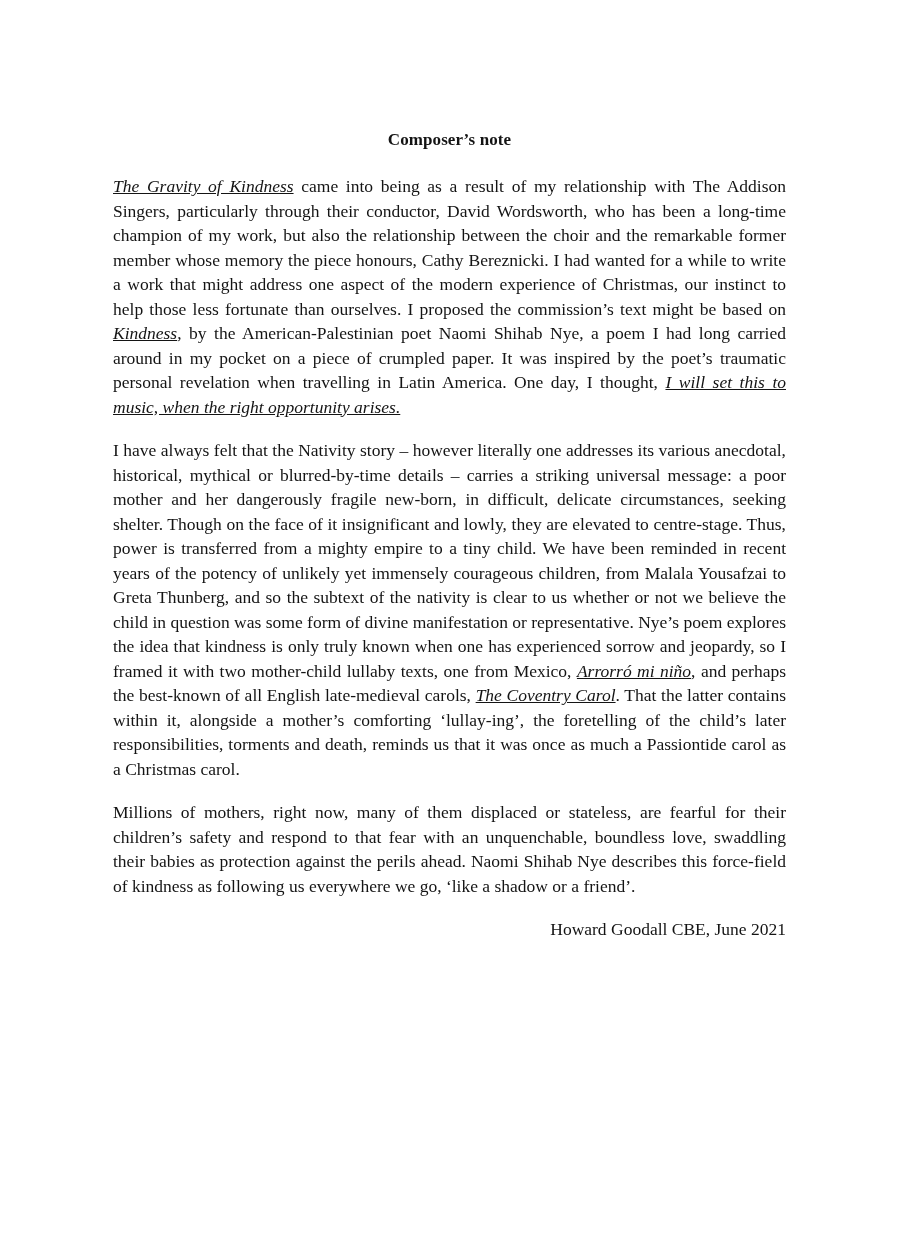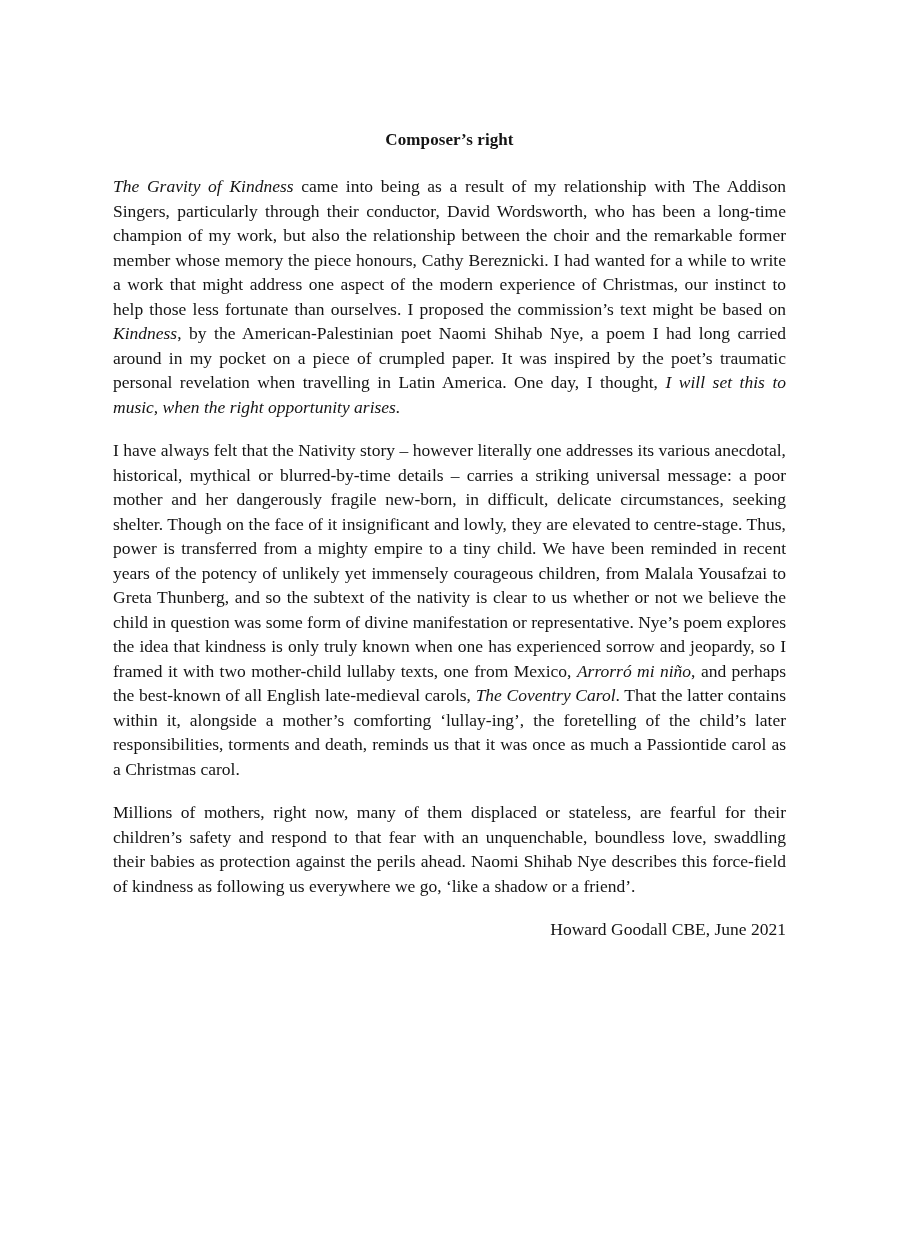--- a/index.html
+++ b/index.html
@@ -31,35 +31,36 @@
   }
   .para {
     font-size: 17.5px;
     line-height: 24.5px;
     text-align: justify;
     text-justify: inter-word;
     margin: 0 0 19px 0;
   }
   .it {
     font-style: italic;
+    text-decoration: underline;
   }
   .signature {
     font-size: 17.5px;
     line-height: 24.5px;
     text-align: right;
     margin: 0;
   }
 </style>
 </head>
 <body>
 
 <div class="page">
   <div class="content">
 
-    <h1 class="title">Composer’s right</h1>
+    <h1 class="title">Composer’s note</h1>
 
     <p class="para"><span class="it">The Gravity of Kindness</span><span> came into being as a result of my relationship with The Addison Singers, particularly through their conductor, David Wordsworth, who has been a long-time champion of my work, but also the relationship between the choir and the remarkable former member whose memory the piece honours, Cathy Bereznicki. I had wanted for a while to write a work that might address one aspect of the modern experience of Christmas, our instinct to help those less fortunate than ourselves. I proposed the commission’s text might be based on </span><span class="it">Kindness</span><span>, by the American-Palestinian poet Naomi Shihab Nye, a poem I had long carried around in my pocket on a piece of crumpled paper. It was inspired by the poet’s traumatic personal revelation when travelling in Latin America. One day, I thought, </span><span class="it">I will set this to music, when the right opportunity arises.</span></p>
 
     <p class="para"><span>I have always felt that the Nativity story – however literally one addresses its various anecdotal, historical, mythical or blurred-by-time details – carries a striking universal message: a poor mother and her dangerously fragile new-born, in difficult, delicate circumstances, seeking shelter. Though on the face of it insignificant and lowly, they are elevated to centre-stage. Thus, power is transferred from a mighty empire to a tiny child. We have been reminded in recent years of the potency of unlikely yet immensely courageous children, from Malala Yousafzai to Greta Thunberg, and so the subtext of the nativity is clear to us whether or not we believe the child in question was some form of divine manifestation or representative. Nye’s poem explores the idea that kindness is only truly known when one has experienced sorrow and jeopardy, so I framed it with two mother-child lullaby texts, one from Mexico, </span><span class="it">Arrorró mi niño</span><span>, and perhaps the best-known of all English late-medieval carols, </span><span class="it">The Coventry Carol</span><span>. That the latter contains within it, alongside a mother’s comforting ‘lullay-ing’, the foretelling of the child’s later responsibilities, torments and death, reminds us that it was once as much a Passiontide carol as a Christmas carol.</span></p>
 
     <p class="para"><span>Millions of mothers, right now, many of them displaced or stateless, are fearful for their children’s safety and respond to that fear with an unquenchable, boundless love, swaddling their babies as protection against the perils ahead. Naomi Shihab Nye describes this force-field of kindness as following us everywhere we go, ‘like a shadow or a friend’.</span></p>
 
     <p class="signature">Howard Goodall CBE, June 2021</p>
 
   </div>

